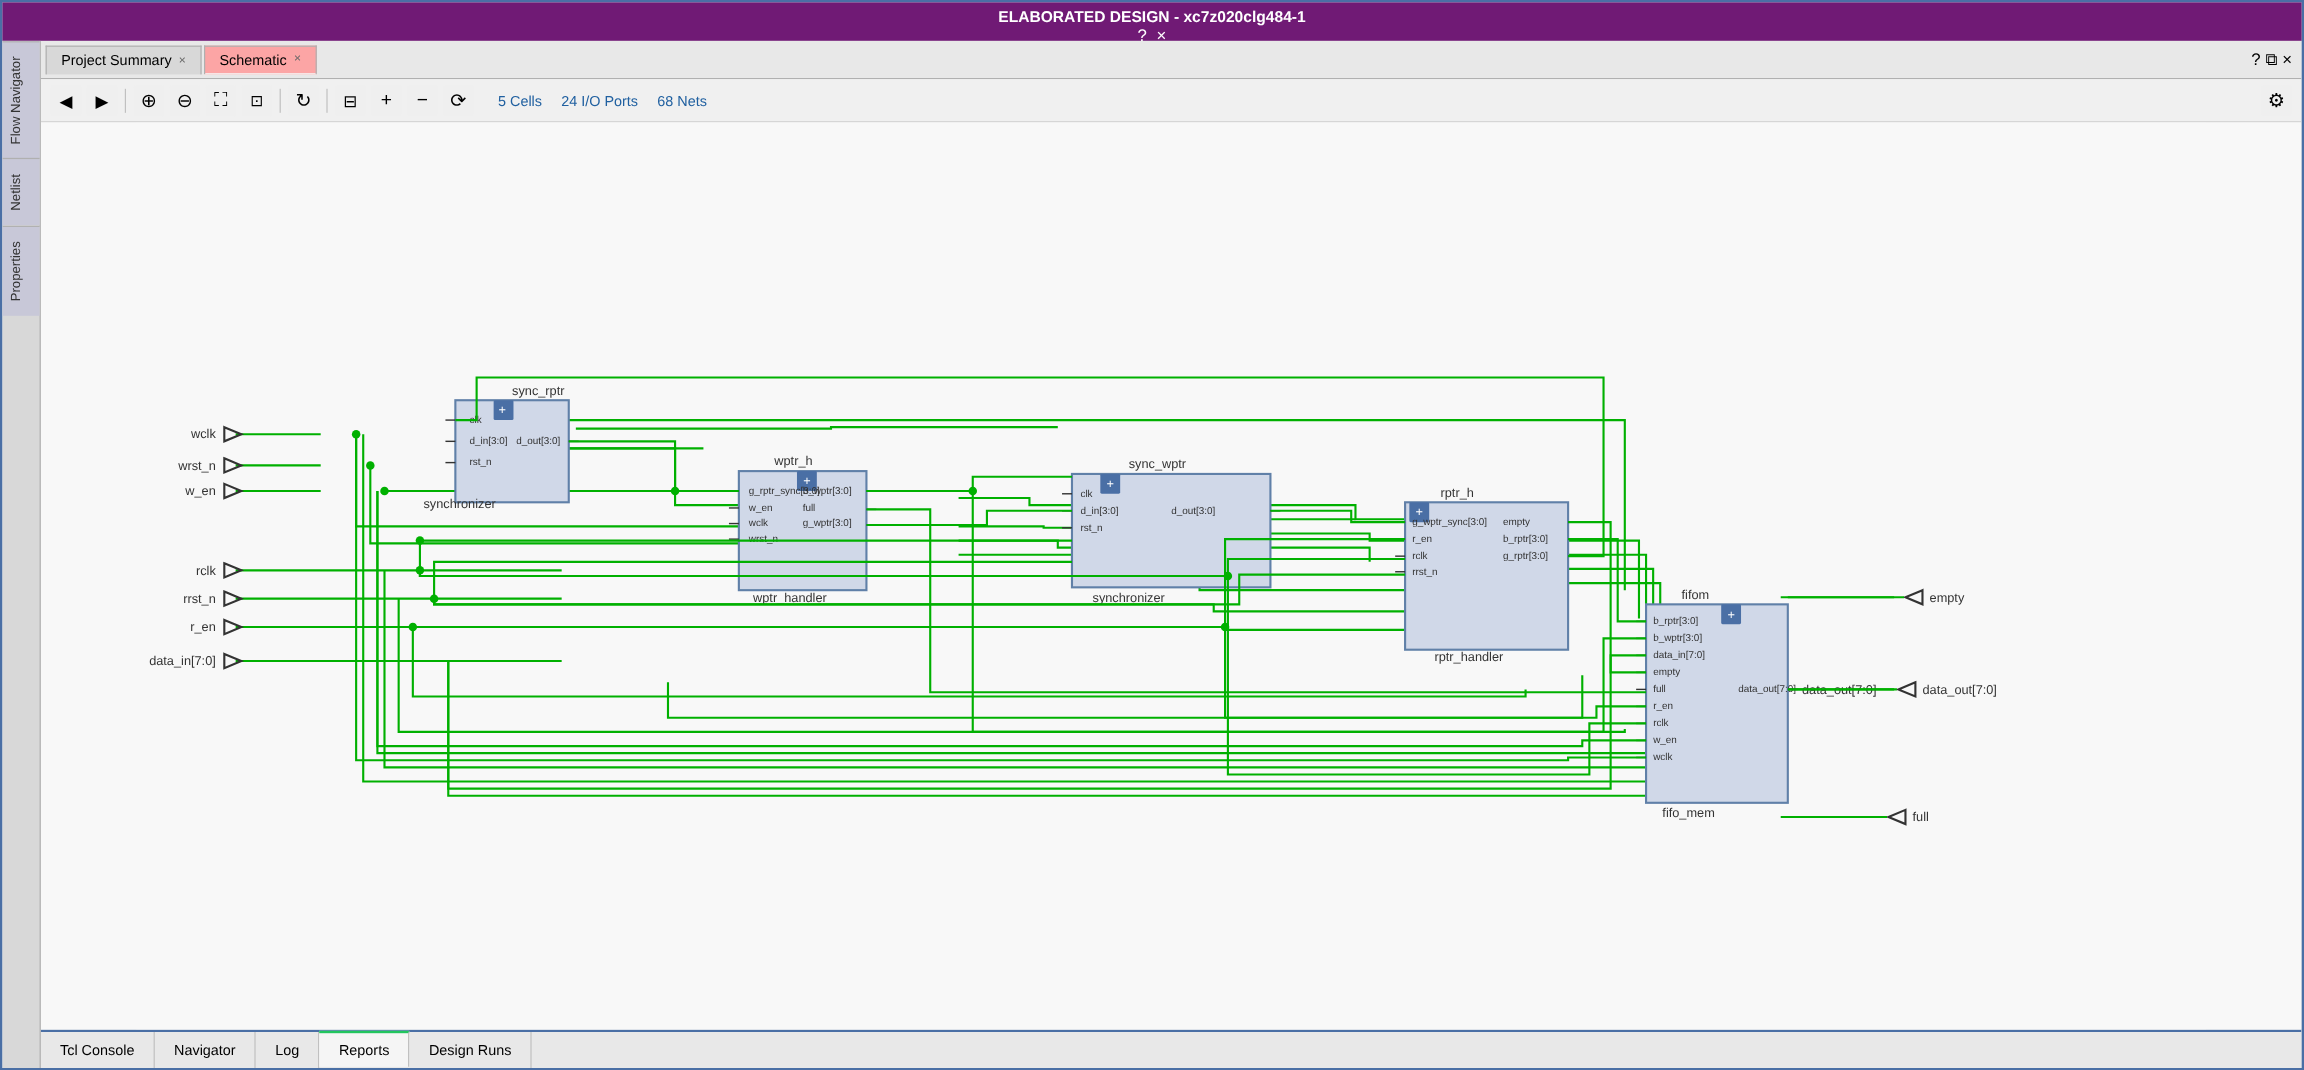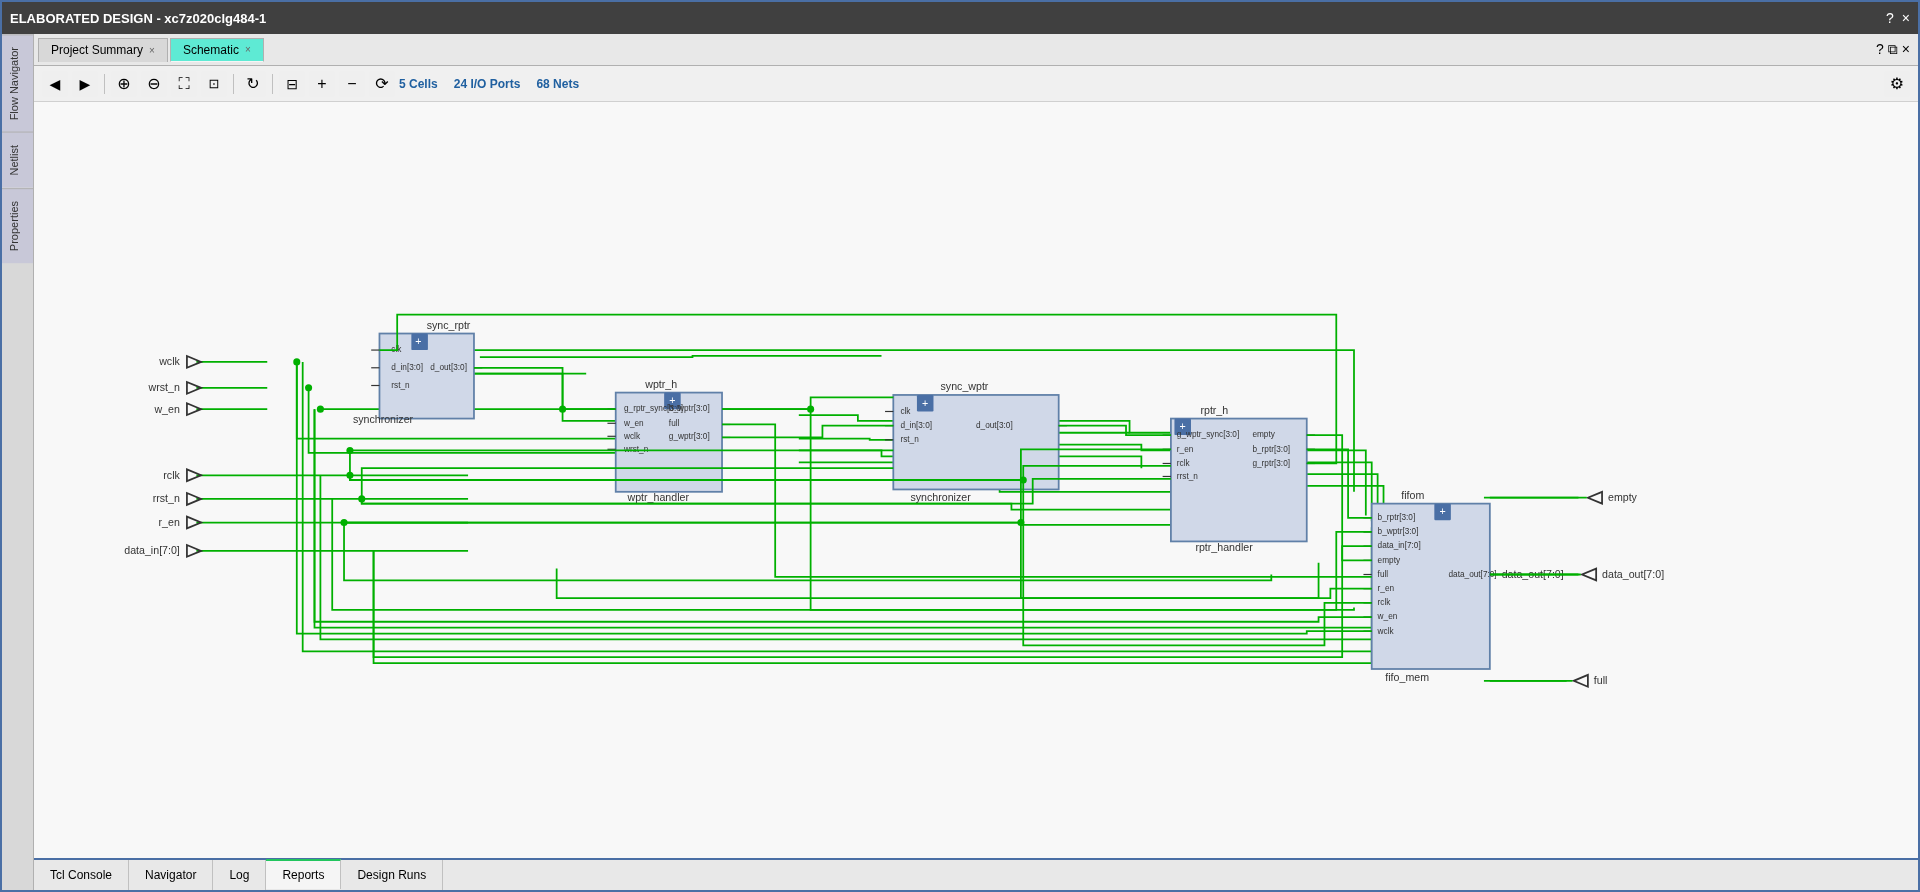--- a/index.html
+++ b/index.html
@@ -1,42 +1,42 @@
 <!DOCTYPE html>
 <html><head>
   <meta charset="utf-8">
   <style>
     * { margin: 0; padding: 0; box-sizing: border-box; }
     body { font-family: 'Segoe UI', Arial, sans-serif; font-size: 12px; background: #d4d4d4; width: 1920px; height: 892px; overflow: hidden; }
 
     .app-window { width: 1920px; height: 892px; display: flex; flex-direction: column; background: #f0f0f0; border: 2px solid #4a6fa5; }
 
-    .title-bar { background: #404040; color: white; padding: 4px 8px; display: flex; align-items: center; justify-content: space-between; height: 32px; }
+    .title-bar { background: #701a75; color: white; padding: 4px 8px; display: flex; align-items: center; justify-content: space-between; height: 32px; flex-direction: column; }
     .title-bar-left { font-weight: bold; font-size: 13px; }
     .title-bar-right { display: flex; gap: 8px; color: white; }
     .title-btn { cursor: pointer; font-size: 14px; }
 
     .main-content { display: flex; flex: 1; overflow: hidden; }
 
     .left-sidebar { width: 32px; background: #d8d8d8; display: flex; flex-direction: column; border-right: 1px solid #b0b0b0; }
     .sidebar-tab { writing-mode: vertical-rl; transform: rotate(180deg); padding: 12px 6px; cursor: pointer; font-size: 11px; color: #333; background: #c8c8d8; border-bottom: 1px solid #b0b0b0; text-align: center; }
 
     .right-panel { flex: 1; display: flex; flex-direction: column; overflow: hidden; justify-content: center; }
 
     .tab-bar { background: #e8e8e8; display: flex; align-items: center; border-bottom: 1px solid #b0b0b0; height: 32px; padding-left: 4px; justify-content: space-between; }
     .tab-bar-left { display: flex; }
     .tab { display: flex; align-items: center; padding: 4px 12px; border: 1px solid #b0b0b0; border-bottom: none; background: #d8d8d8; cursor: pointer; font-size: 12px; gap: 6px; margin-right: 2px; }
-    .tab.active { background: #5eead4; border-bottom: 1px solid #f5f5f5; }
+    .tab.active { background: #fca5a5; border-bottom: 1px solid #f5f5f5; }
     .tab-close { font-size: 10px; cursor: pointer; color: #666; }
     .tab-bar-right { display: flex; gap: 4px; padding-right: 8px; }
 
     .toolbar { background: #f0f0f0; padding: 4px 8px; display: flex; align-items: center; gap: 4px; border-bottom: 1px solid #d0d0d0; height: 36px; }
     .tool-btn { width: 26px; height: 26px; display: flex; align-items: center; justify-content: center; cursor: pointer; border: 1px solid transparent; border-radius: 2px; font-size: 14px; }
     .tool-separator { width: 1px; height: 20px; background: #c0c0c0; margin: 0 2px; }
-    .toolbar-stats { display: flex; gap: 16px; color: #2060a0; font-weight: bold; font-size: 12px; }
+    .toolbar-stats { margin-left: 16px; display: flex; gap: 16px; color: #2060a0; font-weight: normal; font-size: 12px; }
     .toolbar-gear { margin-left: auto; }
 
     .schematic-area { flex: 1; background: #f8f8f8; position: relative; overflow: hidden; }
 
     .bottom-tabs { height: 32px; background: #e8e8e8; border-top: 2px solid #4a6fa5; display: flex; align-items: center; }
     .bottom-tab { padding: 4px 16px; cursor: pointer; font-size: 12px; border-right: 1px solid #c0c0c0; height: 100%; display: flex; align-items: center; }
     .bottom-tab.active { background: #f5f5f5; border-top: 2px solid #22c55e; margin-top: -2px; }
 
     
     .schematic-svg { width: 100%; height: 100%; }

